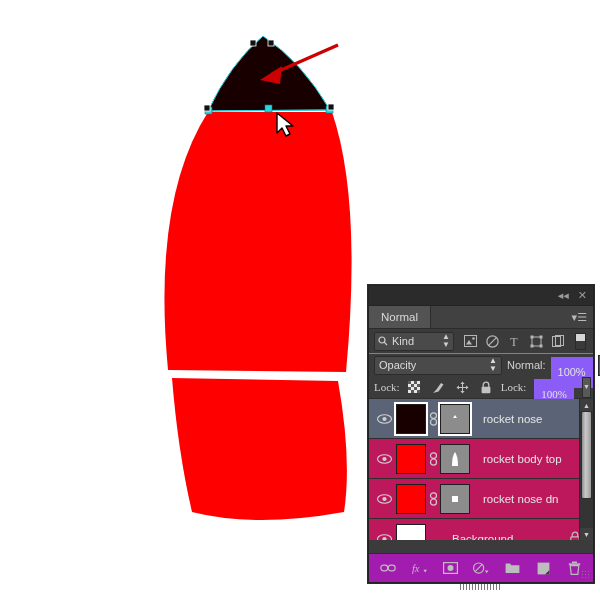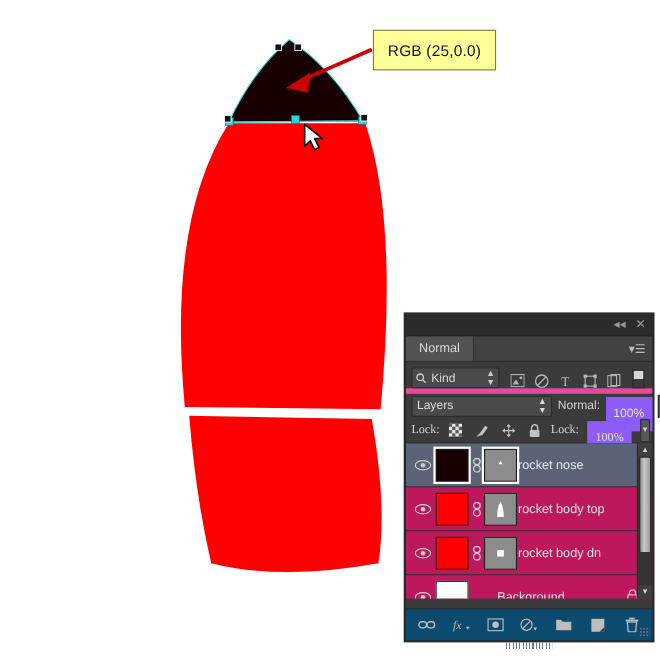--- a/index.html
+++ b/index.html
@@ -40,22 +40,22 @@
     border-bottom:1px solid #2c2c2c;
   }
   .panel-tab{
     background:#535353;color:#d8d8d8;padding:0 12px;display:flex;align-items:center;
     font-size:11.5px;border-right:1px solid #2c2c2c;
   }
   .panel-tab-rest{flex:1;}
   .panel-menu{display:flex;align-items:center;padding:0 6px;color:#b9b9b9;font-size:11px;}
 
   .filter-row{
-    height:24px;background:#3b3b3b;display:flex;align-items:flex-end;padding:0 5px;gap:6px;
-    border-bottom:5px solid #ec4899;
+    height:24px;background:#3b3b3b;display:flex;align-items:center;padding:0 5px;gap:6px;
+    border-bottom:1px solid #ec4899;
   }
   .kind-select{
     width:72px;height:17px;background:#4a4a4a;border:1px solid #2c2c2c;border-radius:2px;
     display:flex;align-items:center;gap:4px;padding:0 3px;color:#d9d9d9;font-size:11px;
   }
   .kind-select .stepper{margin-left:auto;font-size:8px;line-height:8px;color:#cfcfcf;text-align:center;}
   .filter-icons{display:flex;align-items:center;gap:8px;margin-left:3px;}
   .ficon{width:14px;height:14px;display:flex;align-items:center;justify-content:center;color:#b6b6b6;}
   .toggle-sw{width:9px;height:15px;margin-left:auto;margin-right:2px;background:linear-gradient(#d6d6d6 0 48%, #3a3a3a 48% 100%);border:1px solid #2a2a2a;}
 
@@ -85,32 +85,32 @@
     position:relative;
   }
   .layer-row.selected{background:#5a6476;}
   .eye{width:22px;display:flex;align-items:center;justify-content:center;color:#cbcbcb;}
   .thumb-wrap{position:relative;width:32px;height:32px;display:flex;align-items:center;justify-content:center;}
   .thumb{width:30px;height:30px;border:1px solid #1e1e1e;box-sizing:border-box;}
   .thumb.sel{outline:2px solid #ffffff;outline-offset:0px;}
   .linkico{width:12px;display:flex;align-items:center;justify-content:center;color:#c9c9c9;font-size:11px;}
   .mask-thumb{width:30px;height:30px;border:1px solid #1e1e1e;background:#8c8c8c;position:relative;box-sizing:border-box;}
   .mask-thumb.sel{outline:2px solid #ffffff;}
-  .layer-name{flex:1;color:#e6e6e6;font-size:11.5px;}
+  .layer-name{flex:1;padding-left:12px;color:#e6e6e6;font-size:11.5px;}
   .layer-name.italic{}
   .lockbadge{margin-right:12px;color:#bdbdbd;font-size:11px;}
 
   
   .vscroll{position:absolute;right:0;top:0;width:13px;height:100%;background:#343434;border-left:1px solid #2b2b2b;}
   .vs-arrow{height:12px;display:flex;align-items:center;justify-content:center;color:#cfcfcf;font-size:7px;background:#3e3e3e;}
   .vs-track{position:absolute;top:12px;bottom:12px;left:1px;right:1px;}
   .vs-thumb{position:absolute;top:0;left:0;right:0;height:86px;background:linear-gradient(90deg,#8e8e8e,#c9c9c9 40%,#9b9b9b);border:1px solid #2e2e2e;border-radius:2px;}
 
   .panel-bottom{
-    position:absolute;left:0;right:0;bottom:0;height:28px;background:#0c4a6e;border-top:1px solid #2c2c2c;
+    position:absolute;left:0;right:0;bottom:0;height:28px;background:#a21caf;border-top:1px solid #2c2c2c;
     display:flex;align-items:center;justify-content:center;gap:15px;
   }
   .bicon{width:16px;height:16px;display:flex;align-items:center;justify-content:center;color:#bdbdbd;font-size:12px;}
   .grip{position:absolute;right:2px;bottom:2px;width:10px;height:10px;
         background-image:radial-gradient(#8a8a8a 1px, transparent 1px);background-size:3px 3px;opacity:.7;}
   .grab-handle{position:absolute;left:50%;transform:translateX(-50%);bottom:-8px;width:42px;height:6px;
         background-image:repeating-linear-gradient(90deg,#777 0 1px,transparent 1px 3px);}
 </style>
 </head>
 <body>
@@ -144,23 +144,20 @@
     <g>
       <line x1="338" y1="45" x2="272" y2="74" stroke="#cc0000" stroke-width="3.4"></line>
       <polygon points="260,80 282,66 280,84" fill="#cc0000"></polygon>
     </g>
 
     <g>
       <polygon points="277,113 277,133 282,128 286,136 290,134 286,126 293,126" fill="#ffffff" stroke="#000000" stroke-width="1.4" stroke-linejoin="round"></polygon>
     </g>
   </svg>
 
-  <div id="callout-box">
-    <span>RGB (25,0.0)</span>
-  </div>
 </div>
 
 <div id="layers-panel">
 
   <div class="panel-titlebar">
     <span class="tb-btn">◂◂</span>
     <span class="tb-btn">✕</span>
   </div>
 
   <div class="panel-tabrow">
@@ -213,21 +210,21 @@
             <rect x="0.5" y="1.5" width="8" height="10" fill="none" stroke="#b6b6b6"></rect>
             <rect x="3.5" y="0.5" width="8" height="10" fill="none" stroke="#b6b6b6"></rect>
           </svg>
       </span>
     </div>
     <span class="toggle-sw"></span>
   </div>
 
   <div class="blend-row">
     <div class="blend-select">
-      <span>Layers</span>
+      <span>Opacity</span>
       <span class="stepper">▲<br>▼</span>
     </div>
     <span class="lbl">Normal:</span>
     <span class="numbox">100%</span>
     <span class="numdrop">▼</span>
   </div>
 
   <div class="lock-row">
     <span class="lbl">Lock:</span>
     <span class="lock-icons">
@@ -336,21 +333,21 @@
             <rect x="1.5" y="7" width="6" height="6.2" rx="3" fill="none" stroke="#cdcdcd" stroke-width="1.2"></rect>
           </svg>
       </span>
       <span class="thumb-wrap">
         <span class="mask-thumb">
           <svg width="28" height="28" viewBox="0 0 28 28">
               <rect x="11" y="11" width="6" height="6" fill="#ffffff"></rect>
             </svg>
         </span>
       </span>
-      <span class="layer-name">rocket body dn</span>
+      <span class="layer-name">rocket nose dn</span>
     </div>
 
     <div class="layer-row">
       <span class="eye">
         <svg width="15" height="10" viewBox="0 0 15 10">
             <ellipse cx="7.5" cy="5" rx="7" ry="4.2" fill="none" stroke="#cfcfcf" stroke-width="1.1"></ellipse>
             <circle cx="7.5" cy="5" r="2.1" fill="#cfcfcf"></circle>
           </svg>
       </span>
       <span class="thumb-wrap">

